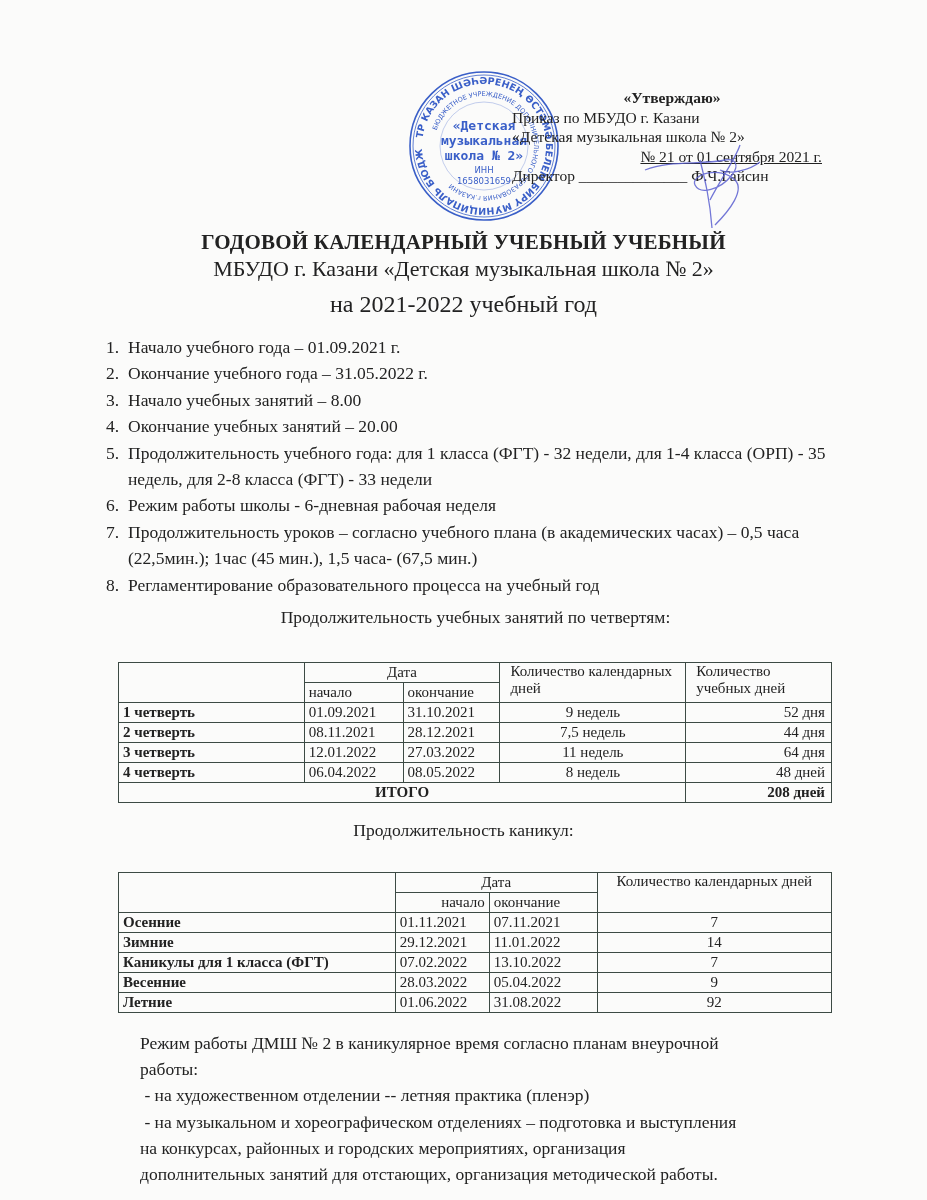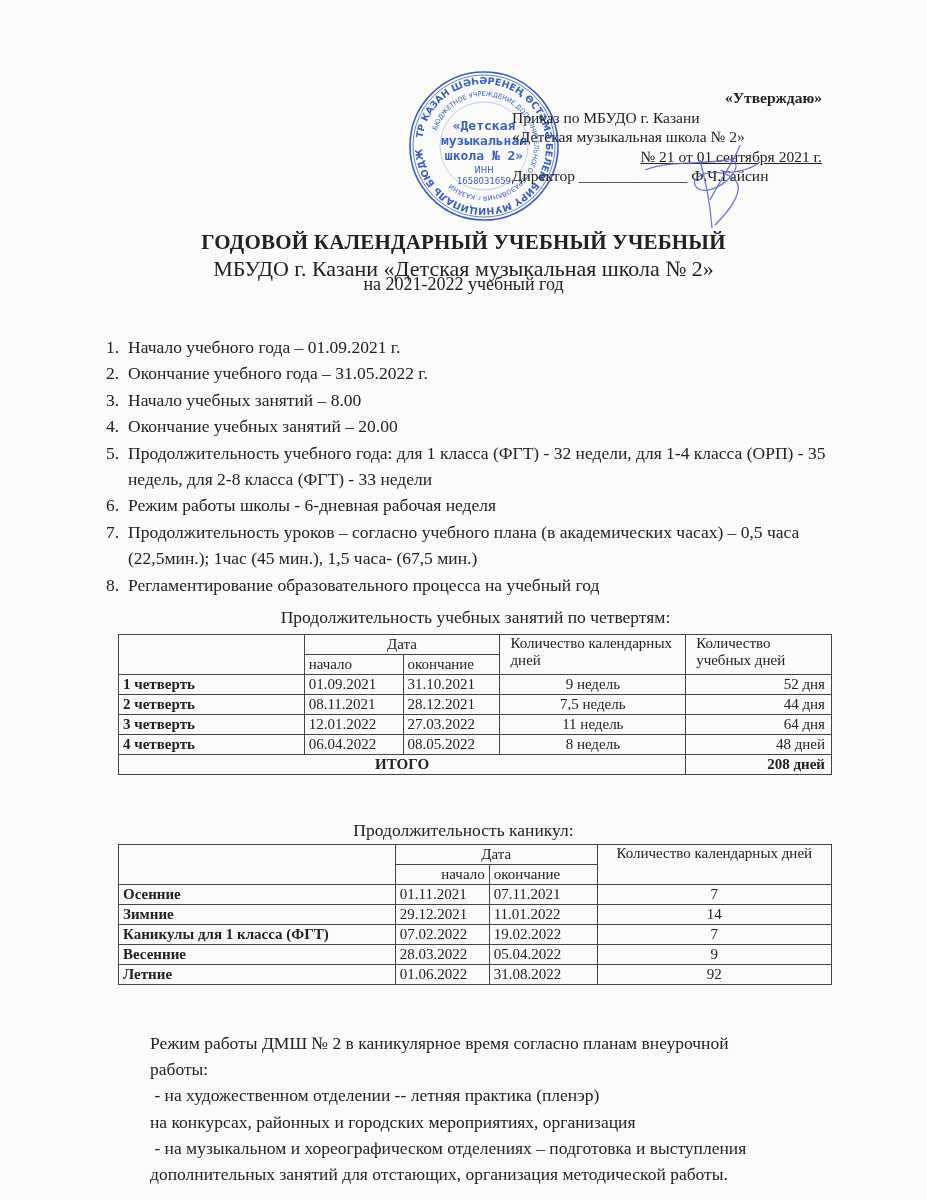--- a/index.html
+++ b/index.html
@@ -6,53 +6,53 @@
   body {
     width:927px; height:1200px; overflow:hidden;
     background:#fbfbfa;
     font-family:"Liberation Serif", "DejaVu Serif", serif;
     color:#222;
     position:relative;
   }
   .abs { position:absolute; }
   
   .approve { left:512px; top:88px; font-size:15.5px; line-height:19.5px; color:#222; }
-  .approve .a-title { font-weight:bold; text-align:right; padding-left:10px; width:300px; }
+  .approve .a-title { font-weight:bold; text-align:center; padding-left:10px; width:300px; }
   .approve .line { white-space:nowrap; }
   .approve .ul { text-decoration:underline;text-align:right; }
   
   .stamp { left:404px; top:66px; width:160px; height:160px; }
   .signature { left:640px; top:140px; width:130px; height:90px; }
 
   .title { left:0; width:927px; text-align:center; top:230px; font-size:21px; font-weight:bold; letter-spacing:0.2px; }
   .subtitle { left:0; width:927px; text-align:center; top:256px; font-size:22px; }
-  .subtitle2 { left:0; width:927px; text-align:center; top:274px; font-size:18px; }
+  .subtitle2 { left:0; width:927px; text-align:center; top:291px; font-size:24px; }
 
   .list { left:106px; top:334px; width:760px; font-size:17.5px; line-height:26.4px; }
   .list .item { display:flex; }
   .list .num { width:22px; flex:none; }
   .list .txt { flex:1; }
 
   .table-caption { left:0; width:927px; text-align:center; font-size:17.5px; }
   .cap1 { top:607px; padding-left:12px; }
   .cap2 { top:820px; }
 
   table.grid {
     position:absolute; border-collapse:collapse;
-    font-size:15px; line-height:17px; color:#222;
+    font-size:15px; line-height:17px; color:#222;margin-top:28px;
   }
   table.grid td { border:1px solid #3c4a44; padding:0 4px; height:19px; white-space:nowrap; }
   table.grid td.b { font-weight:bold; }
   table.grid td.c { text-align:center; }
   table.grid td.r { text-align:right; padding-right:6px; }
   .t1 { left:118px; top:634px; width:714px; }
   .t2 { left:118px; top:844px; width:714px; }
   .t1 td.hd { vertical-align:top; text-align:left; padding-left:10px; }
 
-  .para { left:140px; top:1030px; width:740px; font-size:17.5px; line-height:26.2px;margin-left:10px; }
+  .para { left:140px; top:1030px; width:740px; font-size:17.5px; line-height:26.2px; }
 </style>
 </head>
 <body>
 
 <svg class="abs stamp" viewBox="0 0 160 160">
   <defs>
     <path id="ringPath" d="M80,80 m-62,0 a62,62 0 1,1 124,0 a62,62 0 1,1 -124,0"></path>
     <path id="ringPath2" d="M80,80 m-50,0 a50,50 0 1,1 100,0 a50,50 0 1,1 -100,0"></path>
   </defs>
   <circle cx="80" cy="80" r="74" fill="none" stroke="#3a5fc8" stroke-width="1.6"></circle>
@@ -207,21 +207,21 @@
   </tr>
   <tr>
     <td class="b">Зимние</td>
     <td>29.12.2021</td>
     <td>11.01.2022</td>
     <td class="c">14</td>
   </tr>
   <tr>
     <td class="b">Каникулы для 1 класса (ФГТ)</td>
     <td>07.02.2022</td>
-    <td>19.02.2022</td>
+    <td>13.10.2022</td>
     <td class="c">7</td>
   </tr>
   <tr>
     <td class="b">Весенние</td>
     <td>28.03.2022</td>
     <td>05.04.2022</td>
     <td class="c">9</td>
   </tr>
   <tr>
     <td class="b">Летние</td>
@@ -229,16 +229,16 @@
     <td>31.08.2022</td>
     <td class="c">92</td>
   </tr>
 </tbody>
   </table>
 
 <div class="abs para">
   <div>Режим работы ДМШ № 2 в каникулярное время согласно планам внеурочной</div>
   <div>работы:</div>
   <div style="white-space:pre"> - на художественном отделении -- летняя практика (пленэр)</div>
+  <div style="white-space:pre"> - на музыкальном и хореографическом отделениях – подготовка и выступления</div>
   <div>на конкурсах, районных и городских мероприятиях, организация</div>
-  <div style="white-space:pre"> - на музыкальном и хореографическом отделениях – подготовка и выступления</div>
   <div>дополнительных занятий для отстающих, организация методической работы.</div>
 </div>
 
 </body></html>

